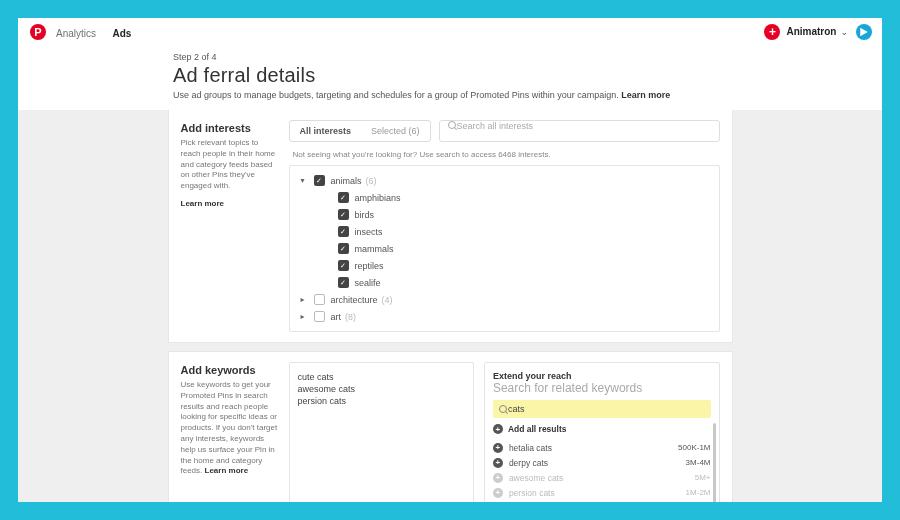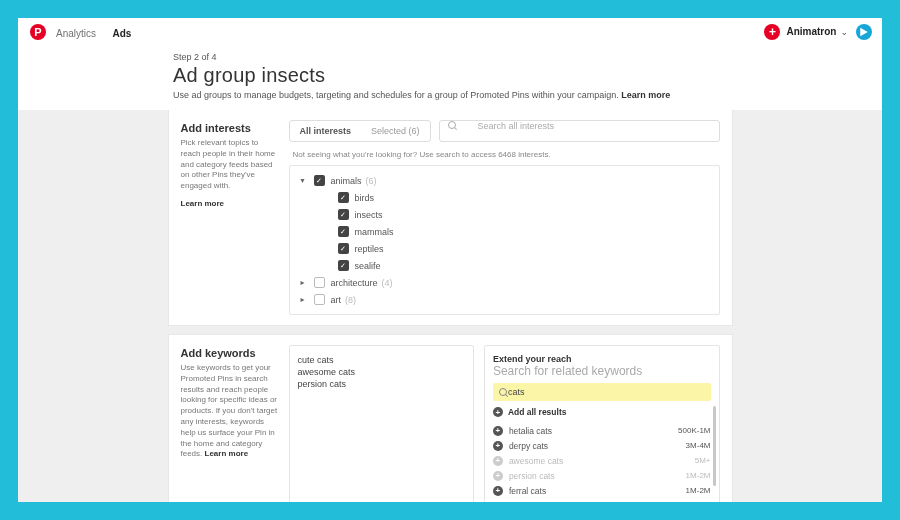--- a/index.html
+++ b/index.html
@@ -31,21 +31,21 @@
   .left h3{font-size:11px;font-weight:700;color:#333;margin-bottom:4px}
   .left p{font-size:8px;color:#777;line-height:1.35}
   .left .lm{font-size:8px;font-weight:700;color:#333}
   .right{flex:1;padding:10px 12px 10px 0}
   
   .tabs{display:flex;align-items:center;gap:0;margin-bottom:8px}
   .pill{border:1px solid #ddd;border-radius:3px;height:22px;display:flex;align-items:flex-start}
   .pill.tabs-pill{padding:0}
   .tab{font-size:9px;padding:0 10px;height:100%;display:flex;align-items:center;color:#999;cursor:pointer}
   .tab.active{color:#555;font-weight:700}
-  .searchbox{flex:1;margin-left:8px;padding:0 8px;color:#aaa;font-size:9px;gap:21px}
+  .searchbox{flex:1;margin-left:8px;padding:0 8px;color:#aaa;font-size:9px;gap:0}
   .note{font-size:8px;color:#888;margin:0 0 6px 4px}
   .tree{border:1px solid #e4e4e4;border-radius:2px;padding:6px 8px}
   .trow{display:flex;align-items:center;font-size:9px;color:#555;padding:3px 0}
   .caret{width:10px;text-align:center;font-size:8px;color:#666;cursor:pointer}
   .cb{width:11px;height:11px;border-radius:2px;margin:0 6px;display:flex;align-items:center;justify-content:center;cursor:pointer}
   .cb.checked{background:#444}
   .cb.checked::after{content:"✓";color:#fff;font-size:7px;line-height:1}
   .cb.empty{border:1px solid #bbb}
   .cnt{color:#bbb;margin-left:4px}
   .sub{padding-left:24px}
@@ -88,21 +88,21 @@
     <span class="chev">⌄</span>
     <div class="avatar">
           <svg viewBox="0 0 24 24">
             <path d="M3 2l18 10L3 22V2z"></path>
           </svg>
         </div>
   </div>
 
   <div class="pagehead">
     <div class="step">Step 2 of 4</div>
-    <h1>Ad group insects</h1>
+    <h1>Ad ferral details</h1>
     <div class="subhead">
       <span>Use ad groups to manage budgets, targeting and schedules for a group of Promoted Pins within your campaign. </span><span class="lm">Learn more</span>
     </div>
   </div>
 
   <div class="graybar">
 
     <div class="card first">
       <div class="row">
         <div class="left">
@@ -123,20 +123,25 @@
           </div>
           <div class="note">Not seeing what you're looking for? Use search to access 6468 interests.</div>
           <div class="tree">
             <div class="trow">
               <span class="caret">▾</span>
               <span class="cb checked"></span>
               <span>animals</span>
                   <span class="cnt">(6)</span>
             </div>
             <div class="sub" id="animal-children">
+                  <div class="trow">
+                    <span class="caret"></span>
+                    <span class="cb checked"></span>
+                    <span>amphibians</span>
+                  </div>
                   <div class="trow">
                     <span class="caret"></span>
                     <span class="cb checked"></span>
                     <span>birds</span>
                   </div>
                   <div class="trow">
                     <span class="caret"></span>
                     <span class="cb checked"></span>
                     <span>insects</span>
                   </div>

